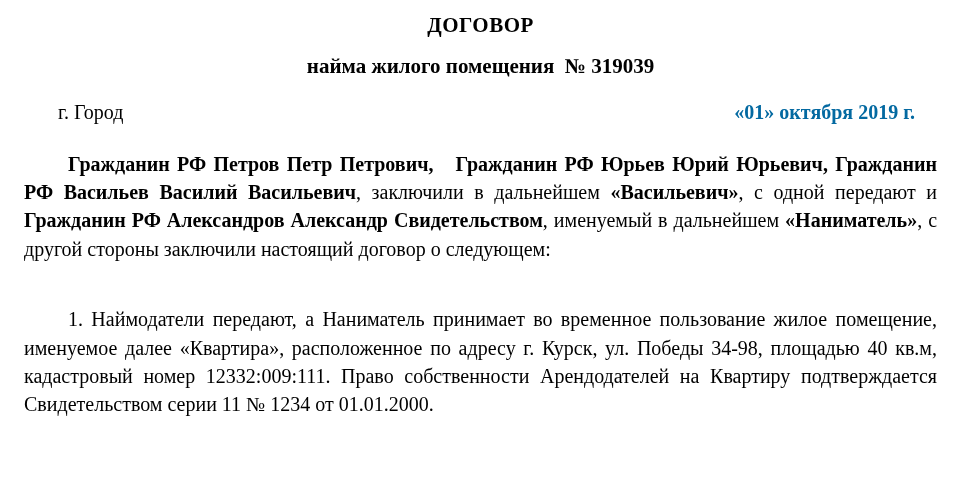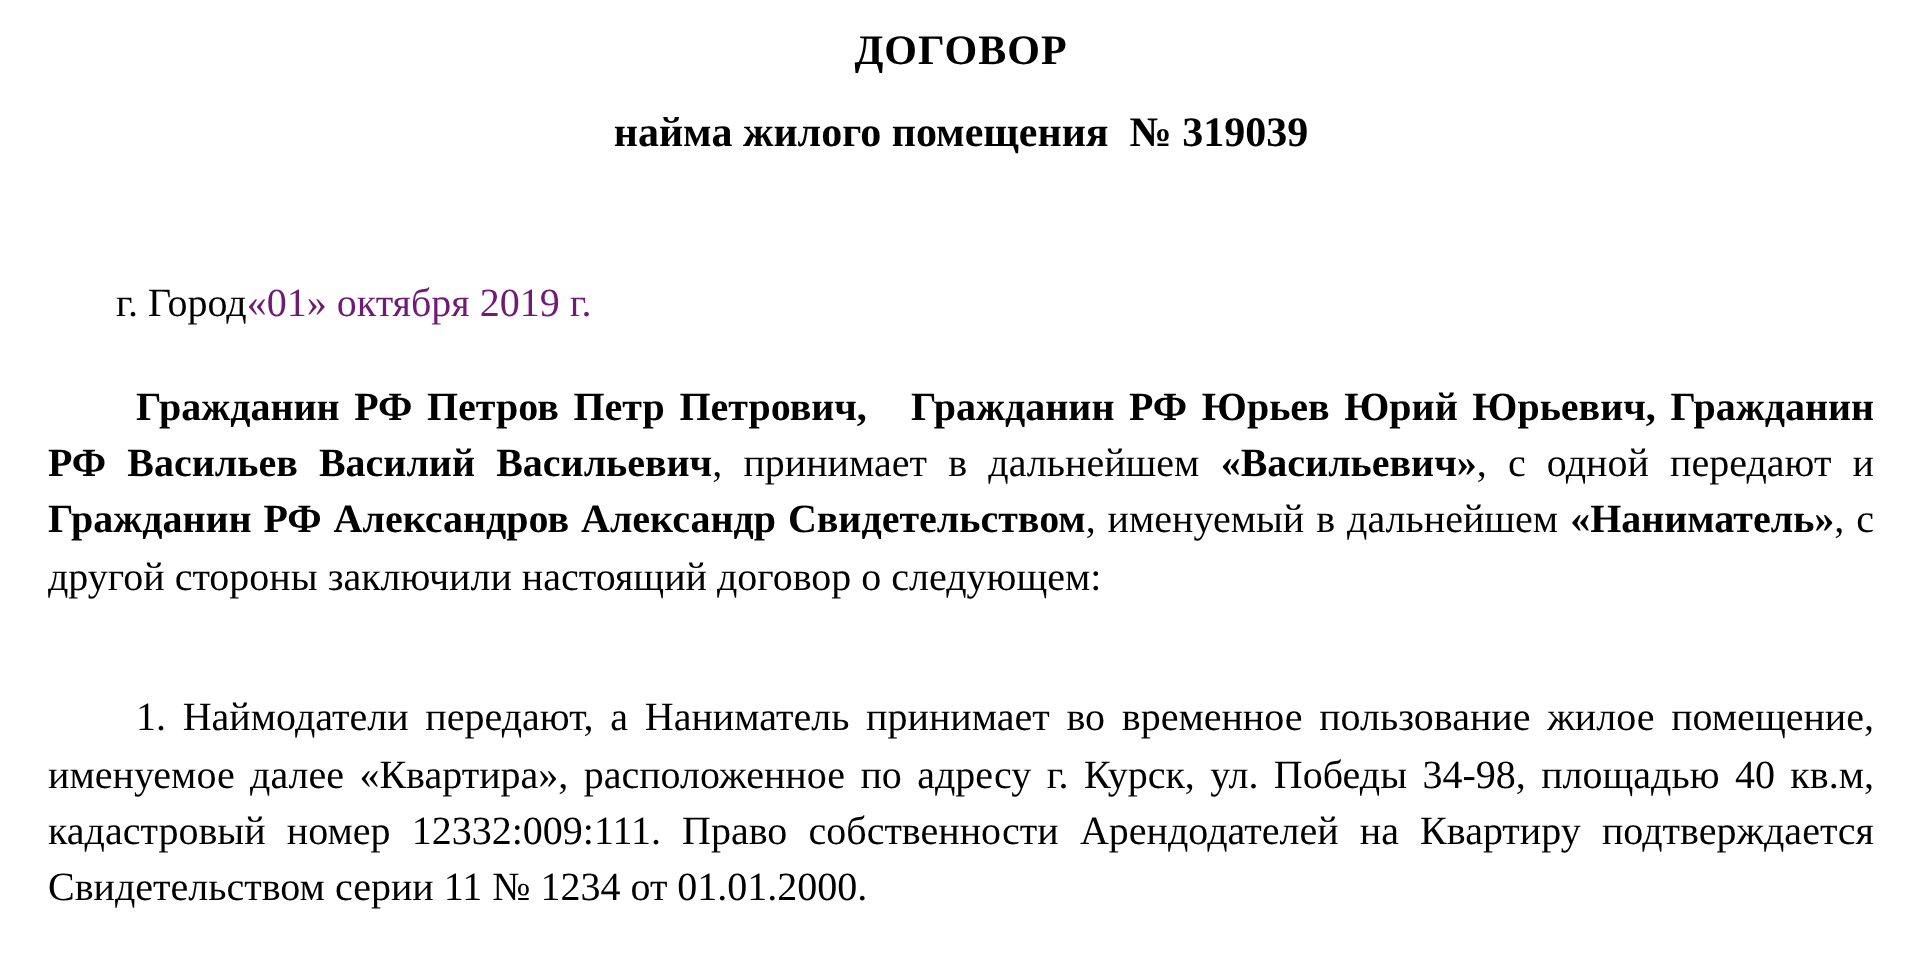--- a/index.html
+++ b/index.html
@@ -32,30 +32,32 @@
     line-height: 1.25;
   }
   .doc-subtitle {
     font-size: 21px;
     font-weight: bold;
     line-height: 1.35;
     margin-top: 14px;
   }
   .meta-row {
     display: flex;
+    justify-content: space-between;
     align-items: baseline;
-    margin-top: 60px;
+    margin-top: 20px;
     padding: 0 24px 0 36px;
   }
   .city {
     font-size: 20px;
   }
   .date {
     font-size: 20px;
-    color: #701a75;
+    color: #0369a1;
+    font-weight: bold;
   }
   .para {
     font-size: 20px;
     line-height: 1.42;
     text-align: justify;
     text-align-last: left;
     margin-top: 26px;
     padding: 0 2px;
   }
   .para.indent {
@@ -88,21 +90,21 @@
   </div>
 
   <div class="meta-row">
     <div class="city">г. Город</div>
     <div class="date">«01» октября 2019 г.</div>
   </div>
 
   <div class="para indent">
     <span class="b">Гражданин РФ Петров Петр Петрович,</span>
     &nbsp;&nbsp;<span class="b">Гражданин РФ Юрьев Юрий Юрьевич,</span>
-    <span class="b">Гражданин РФ Васильев Василий Васильевич</span><span>, принимает в дальнейшем</span>
+    <span class="b">Гражданин РФ Васильев Василий Васильевич</span><span>, заключили в дальнейшем</span>
     <span class="b">«Васильевич»</span><span>, с одной передают и</span>
     <span class="b">Гражданин РФ Александров Александр Свидетельством</span><span>, именуемый в дальнейшем</span>
     <span class="b">«Наниматель»</span><span>, с другой стороны заключили настоящий договор о следующем:</span>
   </div>
 
   <div class="para indent second">
     <span>1.</span>
     <span>Наймодатели передают, а Наниматель принимает во временное пользование жилое помещение, именуемое далее «Квартира», расположенное по адресу г. Курск, ул. Победы 34-98, площадью 40 кв.м, кадастровый номер 12332:009:111. Право собственности Арендодателей на Квартиру подтверждается Свидетельством серии 11 № 1234 от 01.01.2000.</span>
   </div>
 

